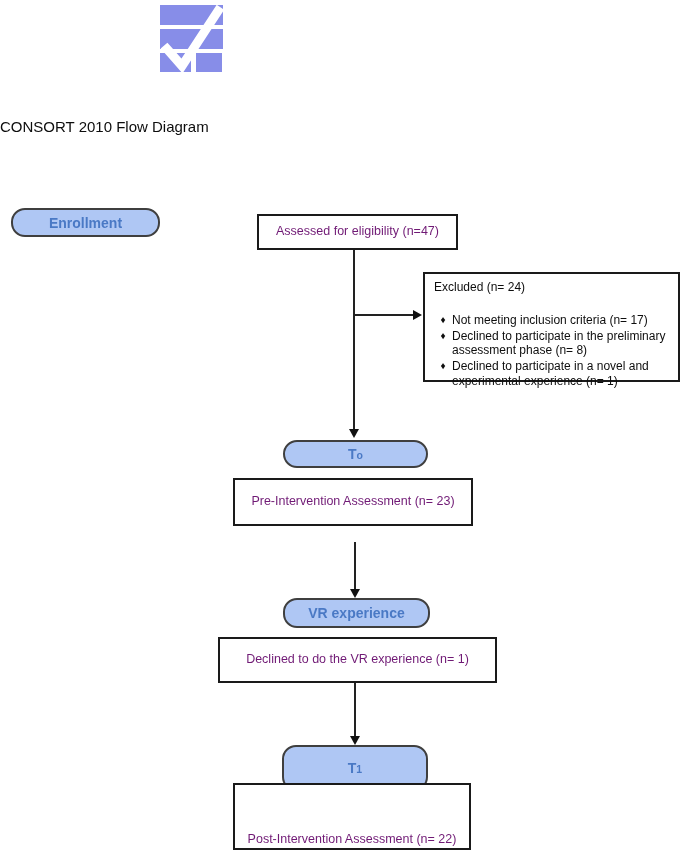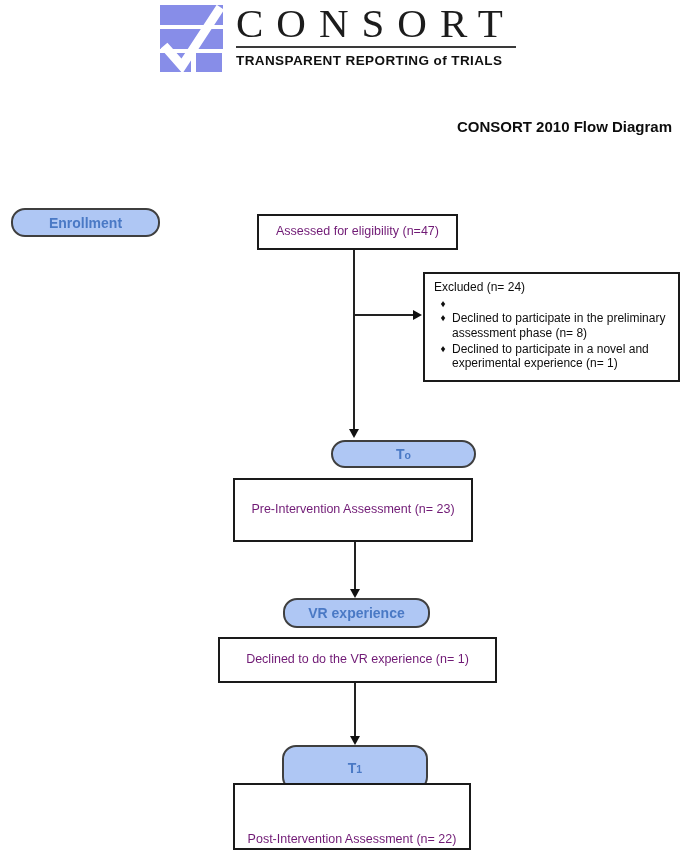--- a/index.html
+++ b/index.html
@@ -23,21 +23,21 @@
     padding-bottom: 2px; display: inline-block; white-space: nowrap;
   }
   .logo-tagline {
     margin-top: 5px; font-weight: bold; font-size: 13.5px;
     letter-spacing: 0.4px; color: #101010; white-space: nowrap;
   }
 
   
   .doc-title {
     position: absolute; left: 0; top: 118px; width: 672px;
-    text-align: right; font-weight: bold; font-size: 15px; color: #0d0d0d;
+    text-align: left; font-weight: normal; font-size: 15px; color: #0d0d0d;
   }
 
   
   .stage {
     position: absolute; display: flex; align-items: center; justify-content: center;
     background: #AFC7F4; border: 2px solid #3f3f3f; border-radius: 14px;
     font-weight: bold; font-size: 14px; color: #4A79C5;
   }
   .stage .sub { font-size: 0.75em; }
 
@@ -47,21 +47,21 @@
     background: #ffffff; border: 2px solid #1a1a1a;
     font-size: 12.5px; color: #701a75; text-align: center; line-height: 1.25;
   }
 
   
   .excluded {
     position: absolute; left: 423px; top: 272px; width: 257px; height: 110px;
     background: #fff; border: 2px solid #1a1a1a; padding: 6px 6px 4px 9px;
     font-size: 12px; line-height: 1.23; color: #0e0e0e;
   }
-  .excluded-title { margin-bottom: 2px; }
+  .excluded-title { margin-bottom: 18px; }
   .excluded-list { list-style: none; }
   .excluded-item { display: flex; margin-top: 1px; }
   .bullet { flex: 0 0 18px; text-align: center; font-size: 10px; padding-top: 1px; }
 
   
   .line { position: absolute; background: #222; }
   .vline { width: 2px; }
   .hline { height: 2px; }
   .arrow-down {
     position: absolute; width: 0; height: 0;
@@ -70,22 +70,22 @@
   }
   .arrow-right {
     position: absolute; width: 0; height: 0;
     border-top: 5px solid transparent; border-bottom: 5px solid transparent;
     border-left: 9px solid #111;
   }
 
   
   .box-enrollment { left: 11px; top: 208px; width: 149px; height: 29px; }
   .box-assessed   { left: 257px; top: 214px; width: 201px; height: 36px; }
-  .box-t0         { left: 283px; top: 440px; width: 145px; height: 28px; margin-left: 48px; }
-  .box-pre        { left: 233px; top: 478px; width: 240px; height: 64px; }
+  .box-t0         { left: 283px; top: 440px; width: 145px; height: 28px; }
+  .box-pre        { left: 233px; top: 478px; width: 240px; height: 48px; }
   .box-vr         { left: 283px; top: 598px; width: 147px; height: 30px; }
   .box-declined   { left: 218px; top: 637px; width: 279px; height: 46px; }
   .box-t1         { left: 282px; top: 745px; width: 146px; height: 46px; }
   .box-post       { left: 233px; top: 783px; width: 238px; height: 67px; align-items: flex-end; }
 </style>
 </head>
 <body>
 
 <div class="page">
 
@@ -95,24 +95,20 @@
       <div class="bar"></div>
       <div class="bar-row3">
         <div class="bar"></div>
         <div class="bar"></div>
       </div>
     </div>
     <svg class="logo-check" viewBox="0 0 63 68" width="63" height="68">
       <polyline points="7,44 22,61 58,6" fill="none" stroke="#ffffff" stroke-width="9" stroke-linecap="square"></polyline>
     </svg>
   </div>
-  <div class="logo-textblock">
-    <div class="logo-wordmark">CONSORT</div>
-    <div class="logo-tagline">TRANSPARENT REPORTING of TRIALS</div>
-  </div>
 
   <div class="doc-title">CONSORT 2010 Flow Diagram</div>
 
   <div class="stage box-enrollment">
     <span>Enrollment</span>
   </div>
 
   <div class="pbox box-assessed">
     <span>Assessed for eligibility (n=47)</span>
   </div>
@@ -120,20 +116,21 @@
   <div class="line vline" style="left:353px; top:250px; height:180px;"></div>
   <div class="arrow-down" style="left:349px; top:429px;"></div>
   <div class="line hline" style="left:353px; top:314px; width:61px;"></div>
   <div class="arrow-right" style="left:413px; top:310px;"></div>
 
   <div class="excluded">
     <div class="excluded-title">Excluded (n= 24)</div>
     <ul class="excluded-list">
       <li class="excluded-item">
         <span class="bullet">♦</span>
+        <span>Not meeting inclusion criteria (n= 17)</span>
       </li>
       <li class="excluded-item">
         <span class="bullet">♦</span>
         <span>Declined to participate in the preliminary assessment phase (n= 8)</span>
       </li>
       <li class="excluded-item">
         <span class="bullet">♦</span>
         <span>Declined to participate in a novel and experimental experience (n= 1)</span>
       </li>
     </ul>

